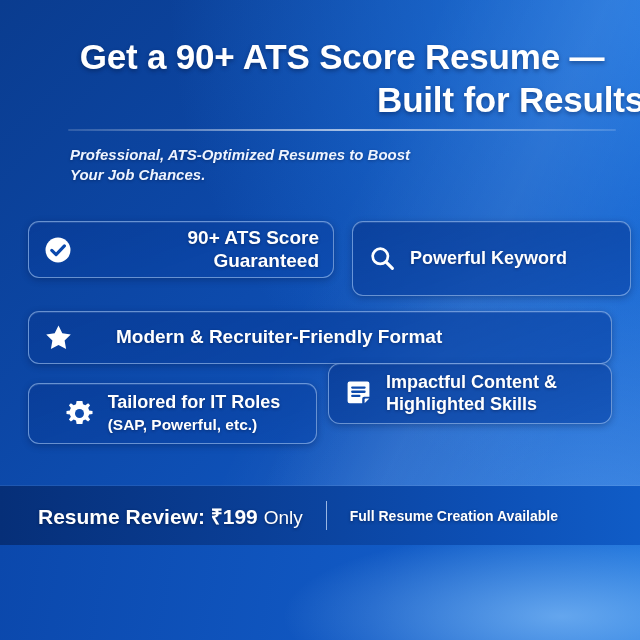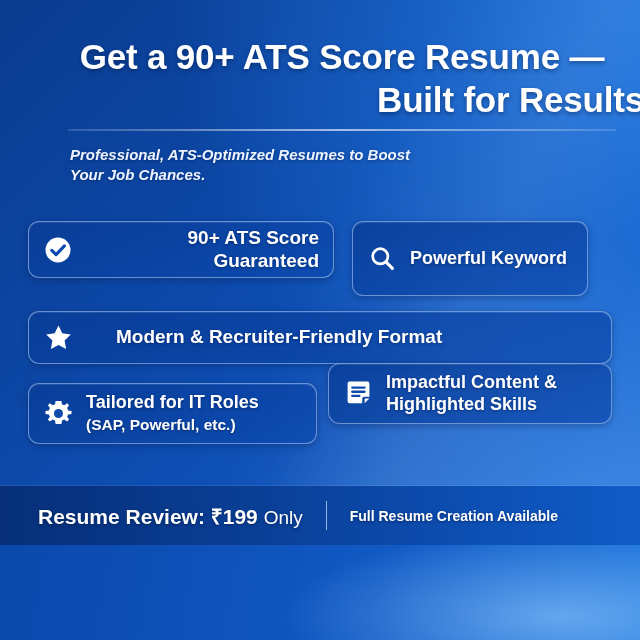--- a/index.html
+++ b/index.html
@@ -62,23 +62,23 @@
     display:flex;align-items:center;justify-content:center;
   }
   .card .txt{
     color:#ffffff;font-weight:bold;font-size:18px;line-height:1.2;
     text-shadow:0 1px 3px rgba(0,18,56,0.45);
   }
   .card .txt .sub{display:block;font-size:15.5px;font-weight:bold;margin-top:2px;}
   .card .txt .l2{display:block;}
 
   #card-ats     {left:28px; top:221px; width:306px; height:57px;}
-  #card-keyword {left:352px;top:221px; width:236px; height:75px;}
+  #card-keyword {left:352px;top:221px; width:279px; height:75px;}
   #card-format  {left:28px; top:311px; width:584px; height:53px;}
-  #card-tailored{left:28px; top:383px; width:289px; height:61px;}
+  #card-tailored{left:28px; top:383px; width:289px; height:61px;justify-content:center;}
   #card-content {left:328px;top:363px; width:284px; height:61px;border-radius:12px;}
 
   #card-ats .txt{font-size:19px;text-align:right;}
   #card-format .txt{font-size:19px;margin-left:30px;}
 
   
   .footer-bar{
     position:absolute;left:0;right:0;top:486px;height:59px;
     background:linear-gradient(90deg,#062f78 0%, #0a3f97 38%, #0d50b6 72%, #1160cc 100%);
     box-shadow:0 -1px 0 rgba(255,255,255,0.08), 0 1px 0 rgba(255,255,255,0.08);

